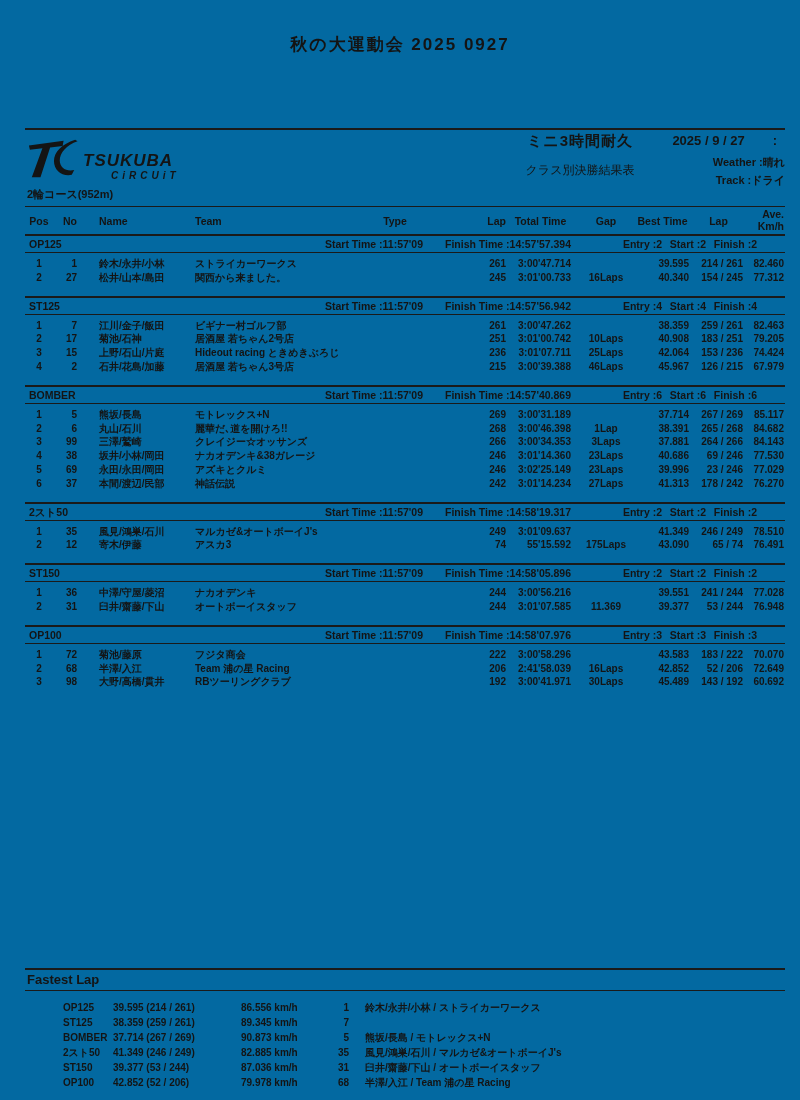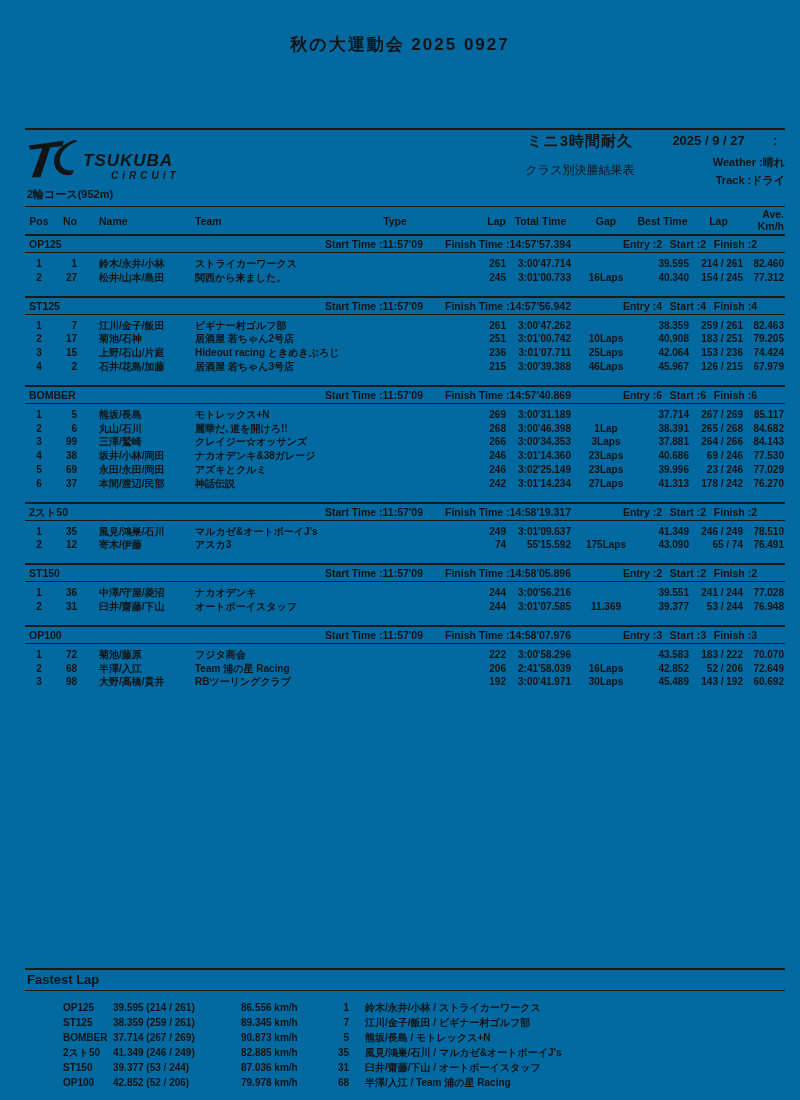--- a/index.html
+++ b/index.html
@@ -488,21 +488,20 @@
     <div class="fl-speed">86.556 km/h</div>
     <div class="fl-no">1</div>
     <div class="fl-entry">鈴木/永井/小林 / ストライカーワークス</div>
   </div>
 
   <div class="flap-row">
     <div class="fl-class">ST125</div>
     <div class="fl-time">38.359 (259 / 261)</div>
     <div class="fl-speed">89.345 km/h</div>
     <div class="fl-no">7</div>
-    <div class="fl-entry">江川/金子/飯田 / ビギナー村ゴルフ部</div>
   </div>
 
   <div class="flap-row">
     <div class="fl-class">BOMBER</div>
     <div class="fl-time">37.714 (267 / 269)</div>
     <div class="fl-speed">90.873 km/h</div>
     <div class="fl-no">5</div>
     <div class="fl-entry">熊坂/長島 / モトレックス+N</div>
   </div>
 

